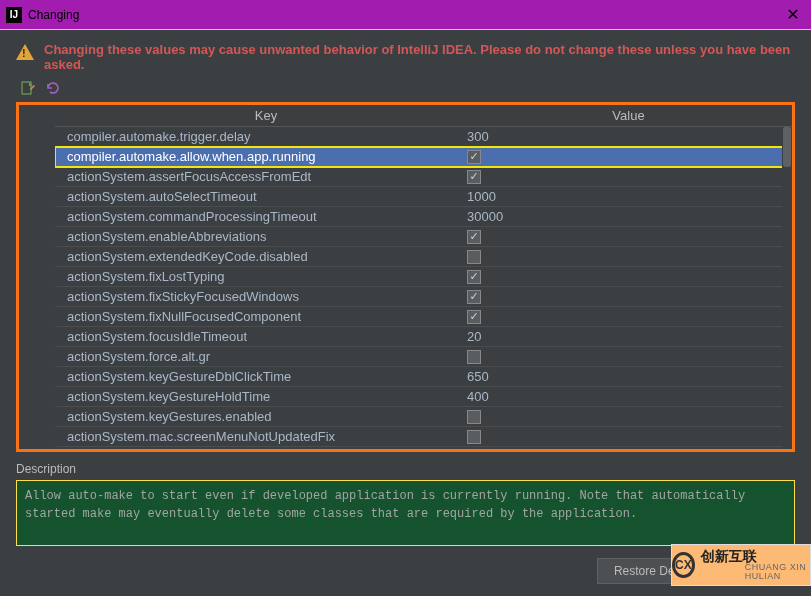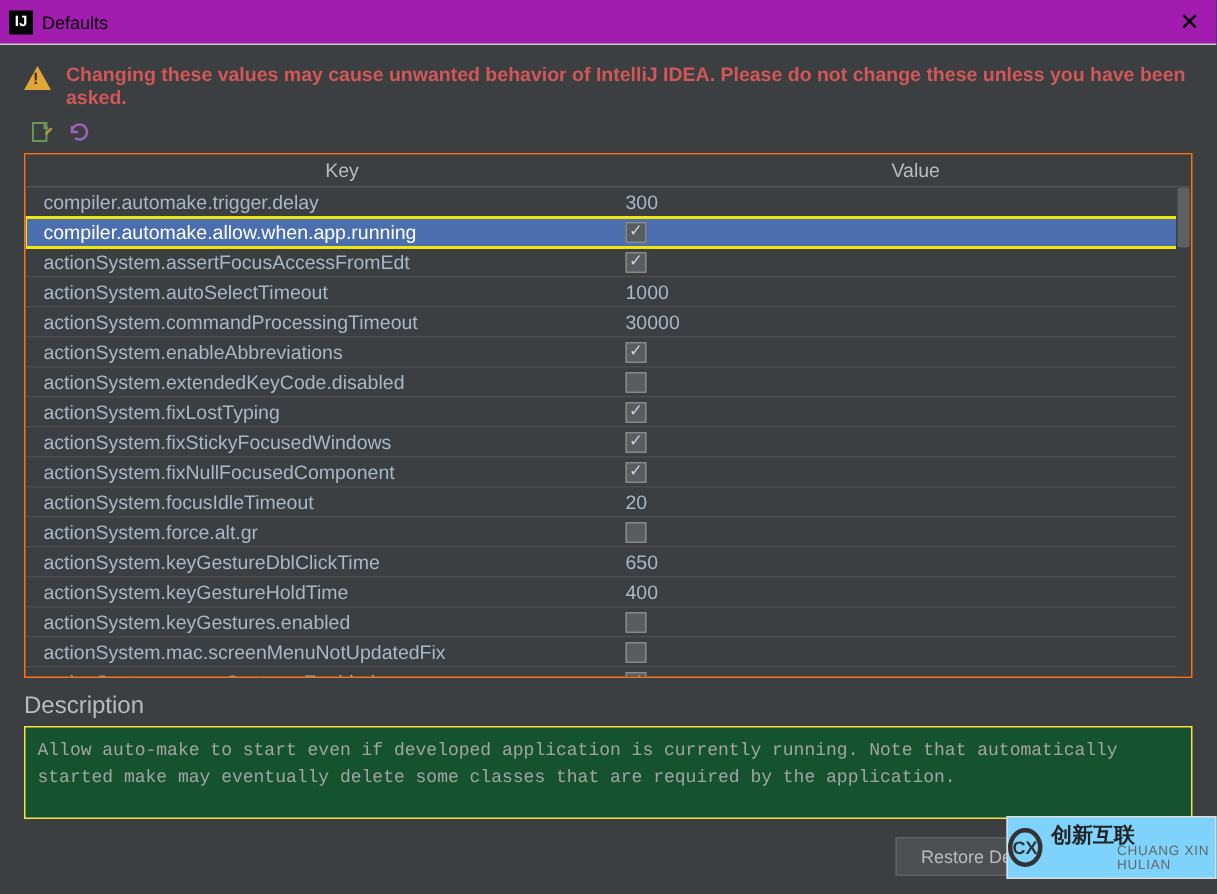--- a/index.html
+++ b/index.html
@@ -55,39 +55,41 @@
   .warn-icon::after{
     content:"!";
     position:absolute; left:-3px; top:3px;
     color:#3c2b00; font-size:11px; font-weight:bold;
   }
   .toolbar {
     display:flex; gap:8px; margin:2px 0 6px 4px;
   }
   .tb-icon { width:16px;height:16px; cursor:pointer;}
   .table-wrap {
-    border:1px solid #f97316;
+    border:3px solid #f97316;
     flex:0 0 350px;
     overflow:hidden;
     position:relative;
     background:#3c3f41;
+    padding-left:36px;
   }
   .thead {
     display:flex; height:22px; background:#3c3f41;
     border-bottom:1px solid #555;
     color:#bbbbbb;
   }
   .thead .thcorner{ width:12px;}
   .thead .th-key { flex:0 0 398px; text-align:center; line-height:22px;}
   .thead .th-val { flex:1; text-align:center; line-height:22px;}
   .tbody { height:328px; overflow:hidden; position:relative;}
   .trow {
     display:flex; height:20px; line-height:20px;
     border-bottom:1px solid #4a4d4f;
     color:#a9b7c6;
+    gap:12px;
   }
   .trow .cell-key { flex:0 0 398px; padding-left:12px; }
   .trow .cell-val { flex:1; padding-left:2px; display:flex; align-items:center;}
   .trow.hl {
     outline:2px solid #f2e40d;
     outline-offset:-1px;
     background:#4b6eaf;
     color:#ffffff;
   }
   .chk {
@@ -104,59 +106,59 @@
   }
   .scrollthumb{
     position:absolute; left:1px; right:1px; top:0; height:40px;
     background:#5e6163; border-radius:2px;
   }
   .desc-area {
     margin-top:10px;
     flex:1;
     display:flex; flex-direction:column;
   }
-  .desc-label { color:#bbbbbb; font-size:16px; margin-bottom:4px;}
+  .desc-label { color:#bbbbbb; font-size:12px; margin-bottom:4px;}
   .desc-box {
     flex:1;
     background:#14532d; border:1px solid #fde047;
     padding:6px 8px;
     font-family: Consolas, "Courier New", monospace;
     font-size:12px; color:#a4a4a4;
     line-height:1.5;
   }
   .button-row {
     display:flex; justify-content:flex-end; gap:10px;
     padding-top:12px;
   }
   .btn {
     background:#4c5052; border:1px solid #5e6163;
     color:#bbbbbb; padding:5px 16px; cursor:pointer;
     font-size:12px;
   }
   .watermark {
     position:absolute; right:0; bottom:10px;
-    width:140px; height:42px; background:#7dd3fc;
+    width:140px; height:42px; background:#fdba74;
     display:flex; align-items:center; justify-content:center;
     gap:6px; border:1px solid #ddd;
   }
   .wm-logo {
     width:26px;height:26px;border:3px solid #333;border-radius:50%;
     display:flex;align-items:center;justify-content:center;
     font-weight:bold;color:#333;font-size:12px;
   }
   .wm-text { display:flex;flex-direction:column;line-height:1; }
   .wm-text .cn{font-size:14px;color:#222;font-weight:bold;}
   .wm-text .py{font-size:9px;color:#666;letter-spacing:0.5px;margin-left:44px;}
 </style>
 </head>
 <body>
 
 <div class="titlebar">
   <div class="icon-app">IJ</div>
-  <div class="title">Defaults</div>
+  <div class="title">Changing</div>
   <div class="close">✕</div>
 </div>
 
 <div class="dialog-body">
 
   <div class="warning-row">
     <div class="warn-icon"></div>
     <div>Changing these values may cause unwanted behavior of IntelliJ IDEA. Please do not change these unless you have been asked.</div>
   </div>
 

